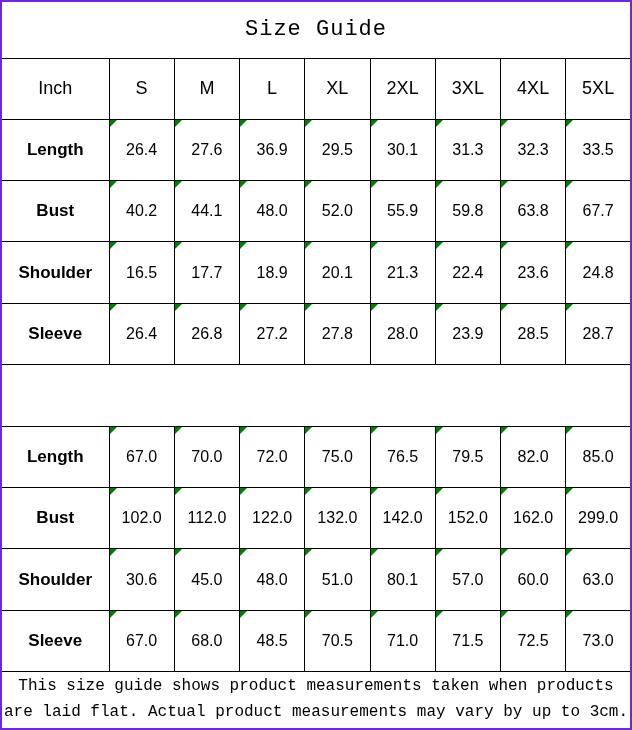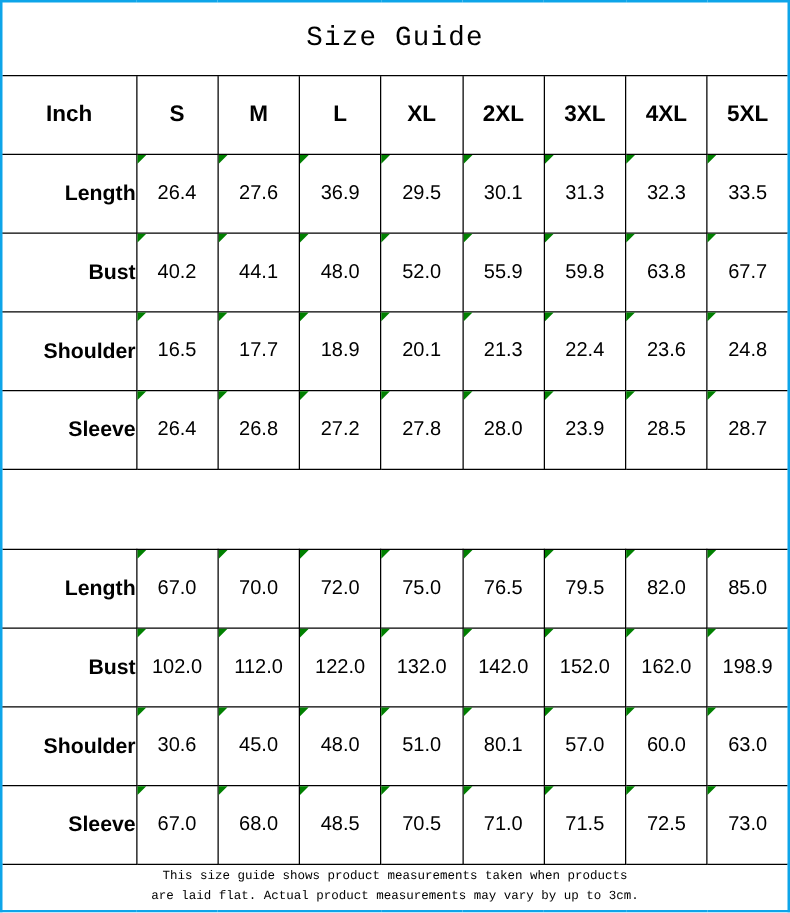--- a/index.html
+++ b/index.html
@@ -1,50 +1,50 @@
 <!DOCTYPE html>
 <html style="--marker: #008000;"><head>
 <meta charset="utf-8">
 <style>
   html,body{margin:0;padding:0;background:#ffffff;}
   body{width:632px;height:730px;overflow:hidden;font-family:"Liberation Sans",sans-serif;color:#000;}
   table.size-guide{
     width:632px;height:730px;
     border-collapse:collapse;table-layout:fixed;
-    border:2px solid #0ea5e9;background:#fff;
+    border:2px solid #6d28d9;background:#fff;
   }
   td,th{border:1px solid #000;text-align:center;vertical-align:middle;padding:0;}
   .title-cell{
     height:51px;
     font-family:"Liberation Mono","DejaVu Sans Mono",monospace;
     font-size:22px;font-weight:normal;letter-spacing:1px;
   }
   .hdr-cell{
     font-family:"Liberation Sans",sans-serif;
-    font-size:18px;font-weight:bold;
+    font-size:18px;font-weight:normal;
   }
   .label-cell{
     font-family:"Liberation Sans",sans-serif;
-    font-size:17px;font-weight:bold;text-align:right;
+    font-size:17px;font-weight:bold;
   }
   .val-cell{
     position:relative;
     font-family:"Liberation Sans",sans-serif;
     font-size:16px;font-weight:normal;
   }
   .tri{
     position:absolute;top:0;left:0;width:0;height:0;
     border-top:7px solid var(--marker,#008000);
     border-right:7px solid transparent;
   }
   tr.data-row{height:56px;}
   .gap-cell{height:56px;}
   .footer-cell{
     font-family:"Liberation Mono","DejaVu Sans Mono",monospace;
-    font-size:10px;line-height:1.6;font-weight:normal;
+    font-size:16px;line-height:1.6;font-weight:normal;
   }
 </style>
 </head>
 <body>
 
 <table class="size-guide">
   <colgroup>
     <col style="width:108px">
     <col>
       <col>
@@ -140,21 +140,21 @@
       </tr>
       <tr class="data-row">
         <td class="label-cell">Bust</td>
         <td class="val-cell"><span class="tri"></span><span>102.0</span></td>
         <td class="val-cell"><span class="tri"></span><span>112.0</span></td>
         <td class="val-cell"><span class="tri"></span><span>122.0</span></td>
         <td class="val-cell"><span class="tri"></span><span>132.0</span></td>
         <td class="val-cell"><span class="tri"></span><span>142.0</span></td>
         <td class="val-cell"><span class="tri"></span><span>152.0</span></td>
         <td class="val-cell"><span class="tri"></span><span>162.0</span></td>
-        <td class="val-cell"><span class="tri"></span><span>198.9</span></td>
+        <td class="val-cell"><span class="tri"></span><span>299.0</span></td>
       </tr>
       <tr class="data-row">
         <td class="label-cell">Shoulder</td>
         <td class="val-cell"><span class="tri"></span><span>30.6</span></td>
         <td class="val-cell"><span class="tri"></span><span>45.0</span></td>
         <td class="val-cell"><span class="tri"></span><span>48.0</span></td>
         <td class="val-cell"><span class="tri"></span><span>51.0</span></td>
         <td class="val-cell"><span class="tri"></span><span>80.1</span></td>
         <td class="val-cell"><span class="tri"></span><span>57.0</span></td>
         <td class="val-cell"><span class="tri"></span><span>60.0</span></td>

